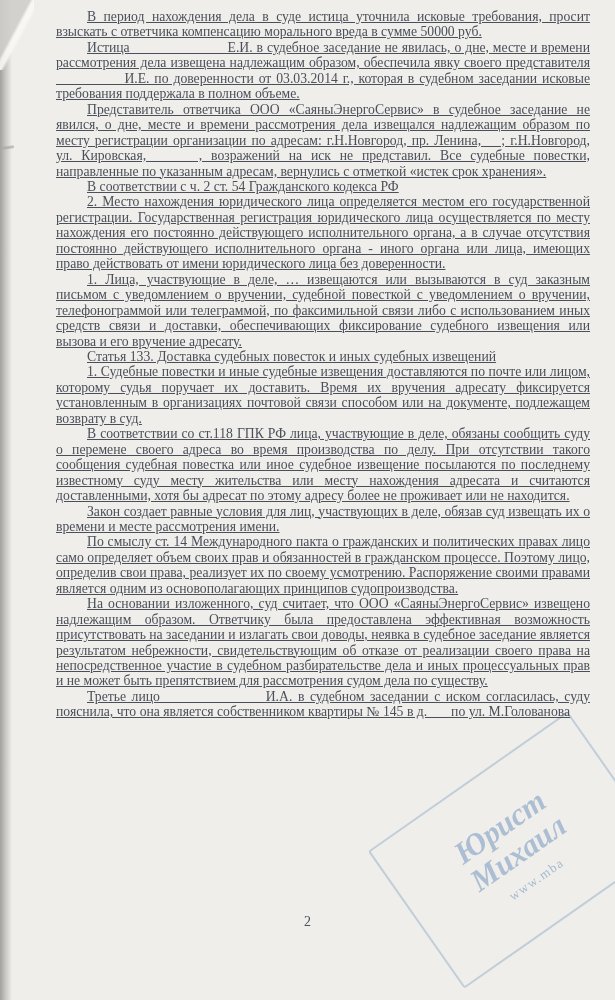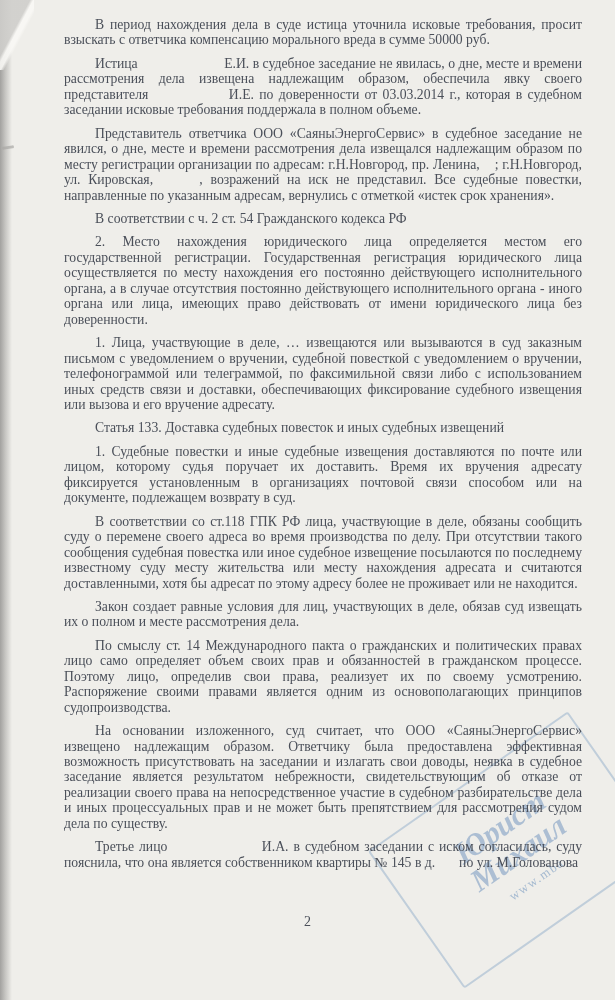--- a/index.html
+++ b/index.html
@@ -28,21 +28,21 @@
     background: #a9a8a5; transform: rotate(-8deg); border-radius: 2px; opacity: .7;
   }
   .content {
     position: absolute; left: 56px; top: 9px; width: 534px;
     color: #4a4f59;
     font-size: 13.7px;
     line-height: 15.45px;
     text-align: justify;
     z-index: 2;
   }
-  .para { margin: 8px; text-indent: 31px; }
+  .para { margin: 0; text-indent: 31px; text-decoration: underline; }
   .page-num {
     position: absolute; left: 0; right: 0; top: 914px;
     text-align: center; color: #4a4f59; font-size: 14px; z-index: 2;
   }
   .stamp {
     position: absolute; left: 394px; top: 766px;
     width: 244px; height: 168px;
     transform: rotate(-35deg);
     border: 2.5px solid rgba(122, 158, 196, 0.40);
     border-radius: 3px;
@@ -71,20 +71,20 @@
   <div class="content">
       <p class="para">В период нахождения дела в суде истица уточнила исковые требования, просит взыскать с ответчика компенсацию морального вреда в сумме 50000 руб.</p>
       <p class="para">Истица&nbsp;&nbsp;&nbsp;&nbsp;&nbsp;&nbsp;&nbsp;&nbsp;&nbsp;&nbsp;&nbsp;&nbsp;&nbsp;&nbsp;&nbsp;&nbsp;&nbsp;&nbsp;&nbsp;&nbsp;&nbsp;&nbsp;&nbsp;&nbsp; Е.И. в судебное заседание не явилась, о дне, месте и времени рассмотрения дела извещена надлежащим образом, обеспечила явку своего представителя &nbsp;&nbsp;&nbsp;&nbsp;&nbsp;&nbsp;&nbsp;&nbsp;&nbsp;&nbsp;&nbsp;&nbsp;&nbsp;&nbsp;И.Е. по доверенности от 03.03.2014 г., которая в судебном заседании исковые требования поддержала в полном объеме.</p>
       <p class="para">Представитель ответчика ООО «СаяныЭнергоСервис» в судебное заседание не явился, о дне, месте и времени рассмотрения дела извещался надлежащим образом по месту регистрации организации по адресам: г.Н.Новгород, пр. Ленина,&nbsp;&nbsp;&nbsp;&nbsp;; г.Н.Новгород, ул. Кировская,&nbsp;&nbsp;&nbsp;&nbsp;&nbsp;&nbsp;, возражений на иск не представил. Все судебные повестки, направленные по указанным адресам, вернулись с отметкой «истек срок хранения».</p>
       <p class="para">В соответствии с ч. 2 ст. 54 Гражданского кодекса РФ</p>
       <p class="para">2. Место нахождения юридического лица определяется местом его государственной регистрации. Государственная регистрация юридического лица осуществляется по месту нахождения его постоянно действующего исполнительного органа, а в случае отсутствия постоянно действующего исполнительного органа - иного органа или лица, имеющих право действовать от имени юридического лица без доверенности.</p>
       <p class="para">1. Лица, участвующие в деле, … извещаются или вызываются в суд заказным письмом с уведомлением о вручении, судебной повесткой с уведомлением о вручении, телефонограммой или телеграммой, по факсимильной связи либо с использованием иных средств связи и доставки, обеспечивающих фиксирование судебного извещения или вызова и его вручение адресату.</p>
       <p class="para">Статья 133. Доставка судебных повесток и иных судебных извещений</p>
       <p class="para">1. Судебные повестки и иные судебные извещения доставляются по почте или лицом, которому судья поручает их доставить. Время их вручения адресату фиксируется установленным в организациях почтовой связи способом или на документе, подлежащем возврату в суд.</p>
       <p class="para">В соответствии со ст.118 ГПК РФ лица, участвующие в деле, обязаны сообщить суду о перемене своего адреса во время производства по делу. При отсутствии такого сообщения судебная повестка или иное судебное извещение посылаются по последнему известному суду месту жительства или месту нахождения адресата и считаются доставленными, хотя бы адресат по этому адресу более не проживает или не находится.</p>
-      <p class="para">Закон создает равные условия для лиц, участвующих в деле, обязав суд извещать их о полном и месте рассмотрения дела.</p>
+      <p class="para">Закон создает равные условия для лиц, участвующих в деле, обязав суд извещать их о времени и месте рассмотрения имени.</p>
       <p class="para">По смыслу ст. 14 Международного пакта о гражданских и политических правах лицо само определяет объем своих прав и обязанностей в гражданском процессе. Поэтому лицо, определив свои права, реализует их по своему усмотрению. Распоряжение своими правами является одним из основополагающих принципов судопроизводства.</p>
       <p class="para">На основании изложенного, суд считает, что ООО «СаяныЭнергоСервис» извещено надлежащим образом. Ответчику была предоставлена эффективная возможность присутствовать на заседании и излагать свои доводы, неявка в судебное заседание является результатом небрежности, свидетельствующим об отказе от реализации своего права на непосредственное участие в судебном разбирательстве дела и иных процессуальных прав и не может быть препятствием для рассмотрения судом дела по существу.</p>
       <p class="para">Третье лицо&nbsp;&nbsp;&nbsp;&nbsp;&nbsp;&nbsp;&nbsp;&nbsp;&nbsp;&nbsp;&nbsp;&nbsp;&nbsp;&nbsp;&nbsp;&nbsp;&nbsp;&nbsp; И.А. в судебном заседании с иском согласилась, суду пояснила, что она является собственником квартиры № 145 в д.&nbsp;&nbsp;&nbsp;&nbsp;&nbsp;&nbsp; по ул. М.Голованова</p>
     </div>
 
   <div class="page-num">2</div>
 </div>
 
 </body></html>

